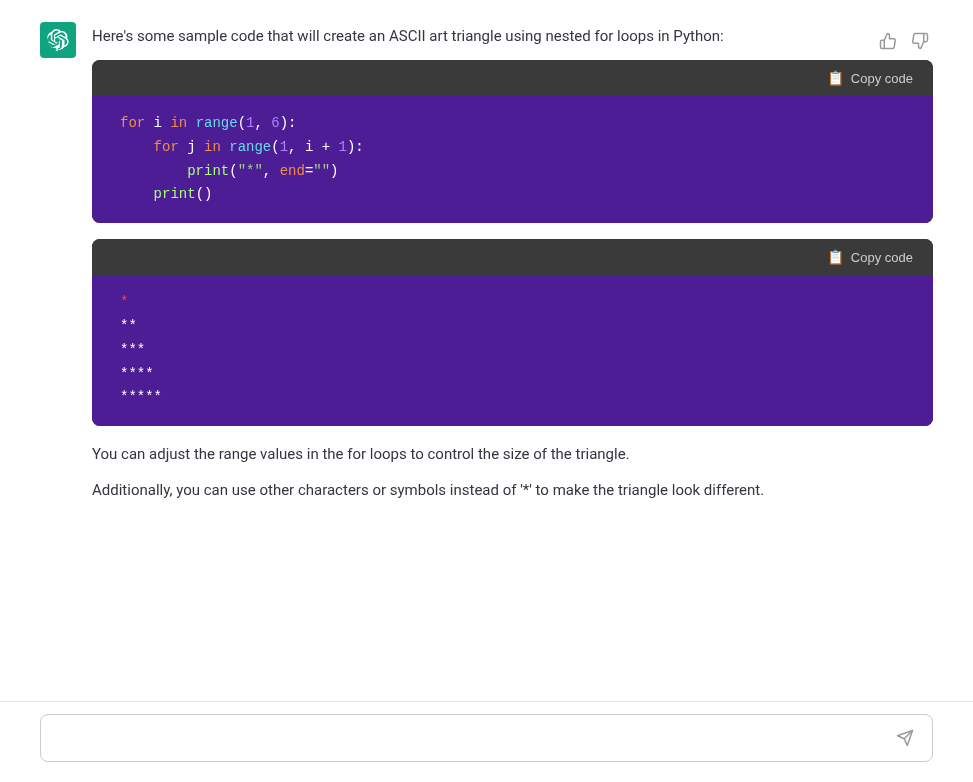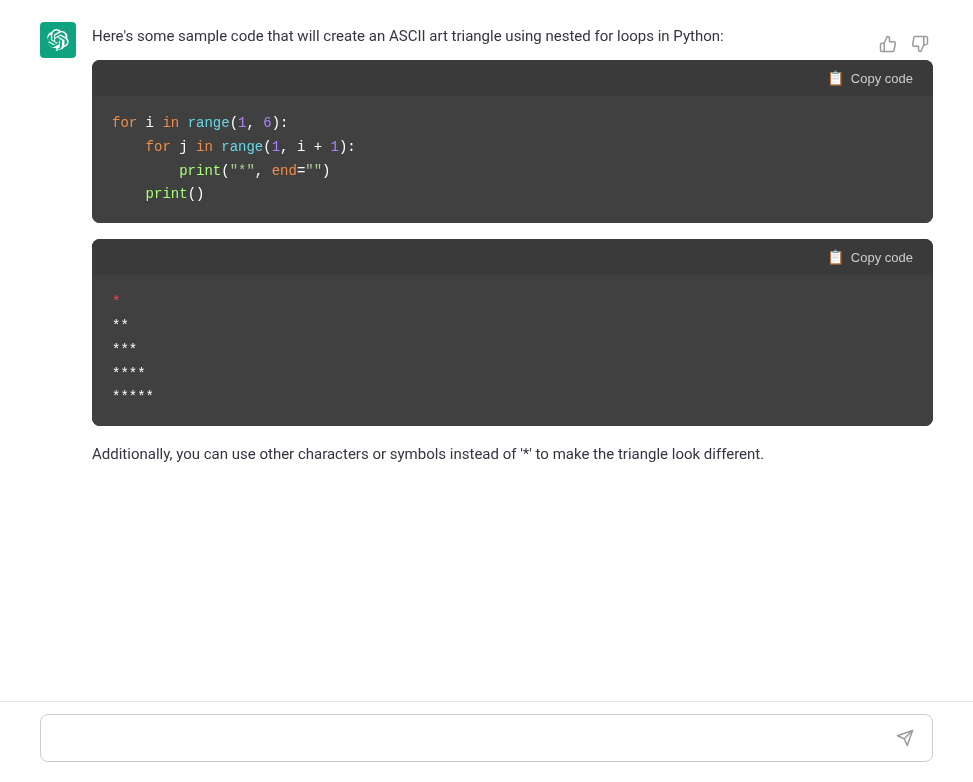--- a/index.html
+++ b/index.html
@@ -70,21 +70,21 @@
       color: #9a9a9a;
       padding: 4px;
       border-radius: 4px;
       display: flex;
       align-items: center;
       font-size: 16px;
     }
     .message-header {
       display: flex;
       width: 100%;
-      align-items: center;
+      align-items: flex-start;
     }
     .code-block-wrapper {
       background: #2d2d2d;
       border-radius: 8px;
       margin-bottom: 16px;
       overflow: hidden;
     }
     .code-block-header {
       background: #3a3a3a;
       padding: 8px 16px;
@@ -101,22 +101,22 @@
       display: flex;
       align-items: center;
       gap: 6px;
       padding: 2px 4px;
       border-radius: 4px;
     }
     .copy-icon {
       font-size: 14px;
     }
     .code-block-body {
-      background: #404040;
-      padding: 16px 20px;
+      background: #4c1d95;
+      padding: 16px 28px;
       overflow-x: auto;
     }
     pre {
       margin: 0;
       font-family: 'Courier New', Courier, monospace;
       font-size: 14px;
       line-height: 1.7;
     }
     .kw-blue { color: #66d9e8; }
     .kw-orange { color: #f08d49; }
@@ -216,20 +216,21 @@
           </div>
           <div class="code-block-body">
             <pre><span class="output-red">*</span>
 <span class="output-white">**</span>
 <span class="output-white">***</span>
 <span class="output-white">****</span>
 <span class="output-white">*****</span></pre>
           </div>
         </div>
 
+        <div class="message-text">You can adjust the range values in the for loops to control the size of the triangle.</div>
         <div class="message-text">Additionally, you can use other characters or symbols instead of '*' to make the triangle look different.</div>
       </div>
     </div>
   </div>
 
   <div class="bottom-bar">
     <div class="input-wrapper">
       <textarea class="chat-input" rows="1" placeholder="" style=""></textarea>
       <button class="send-btn">
         <svg width="18" height="18" viewBox="0 0 24 24" fill="none" stroke="currentColor" stroke-width="2" stroke-linecap="round" stroke-linejoin="round">

